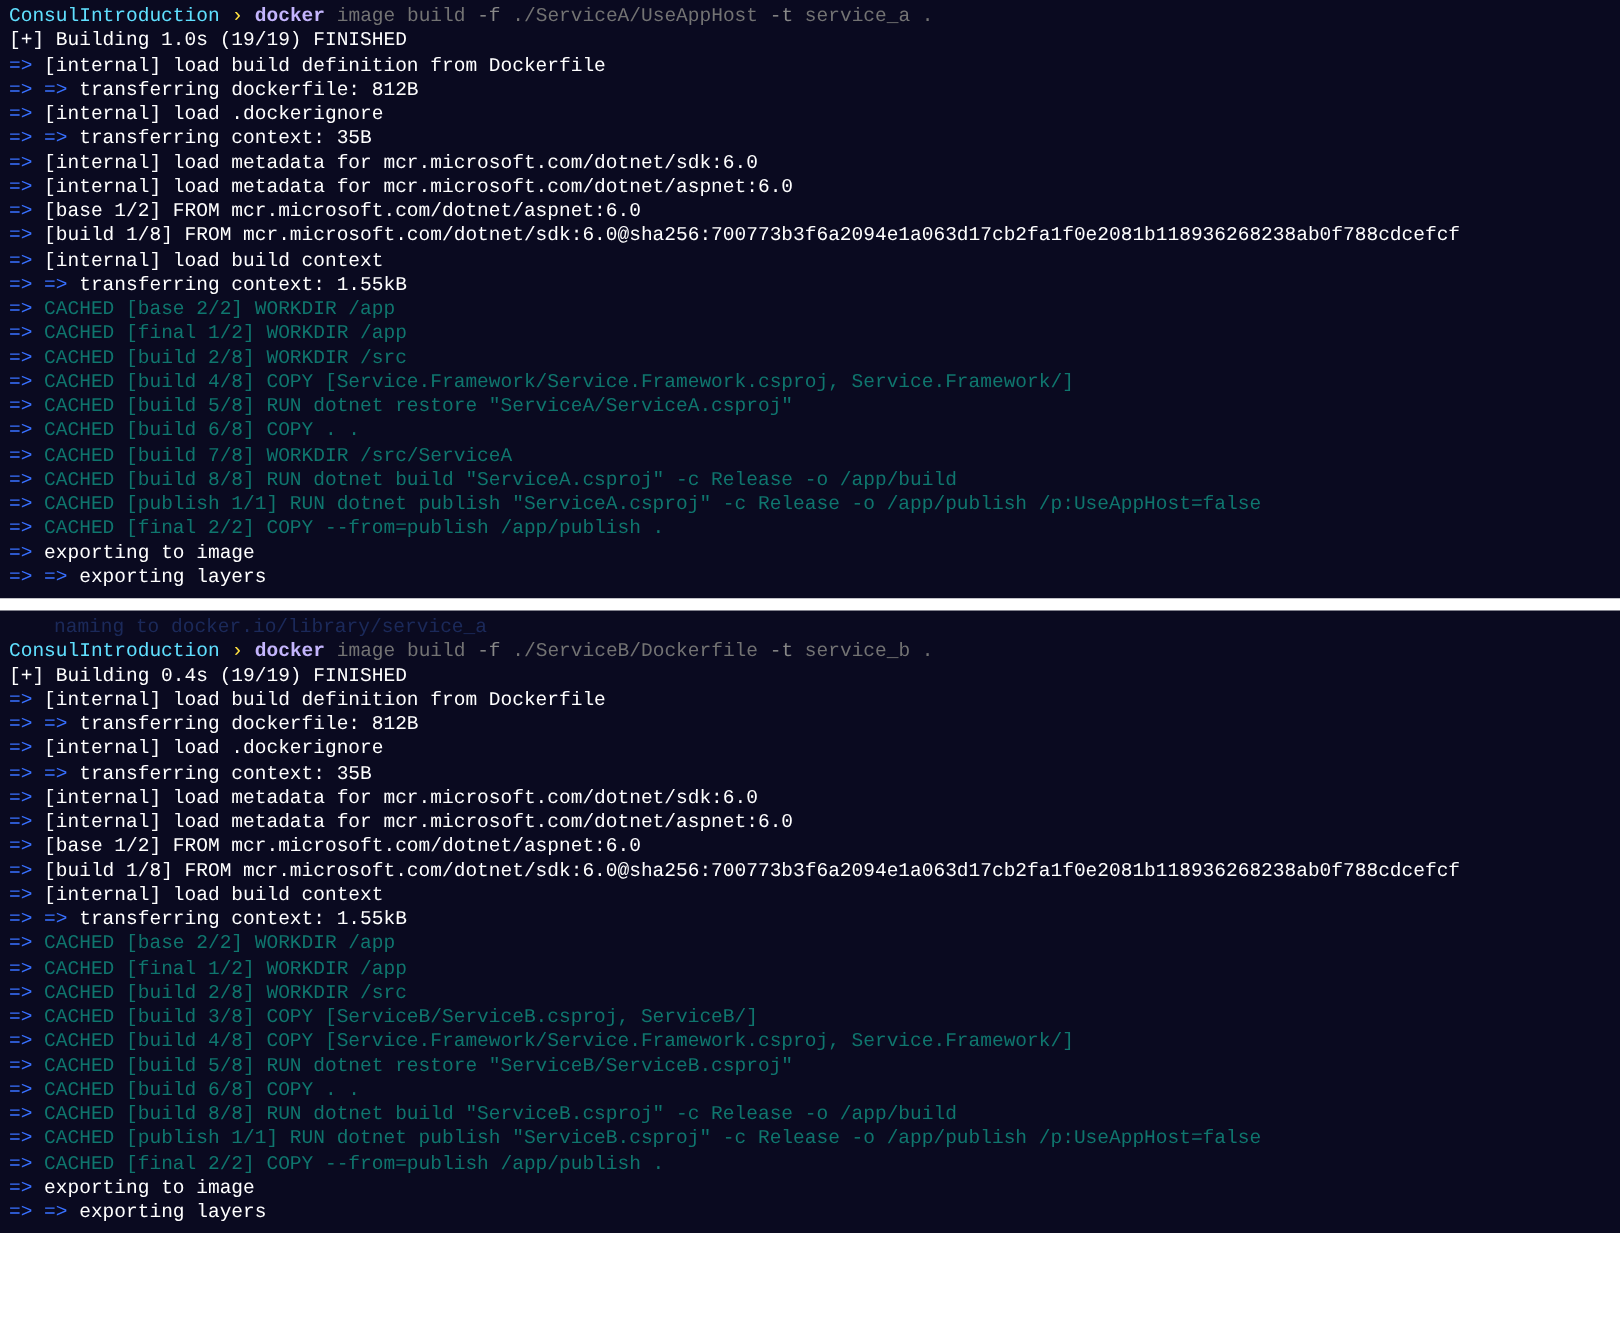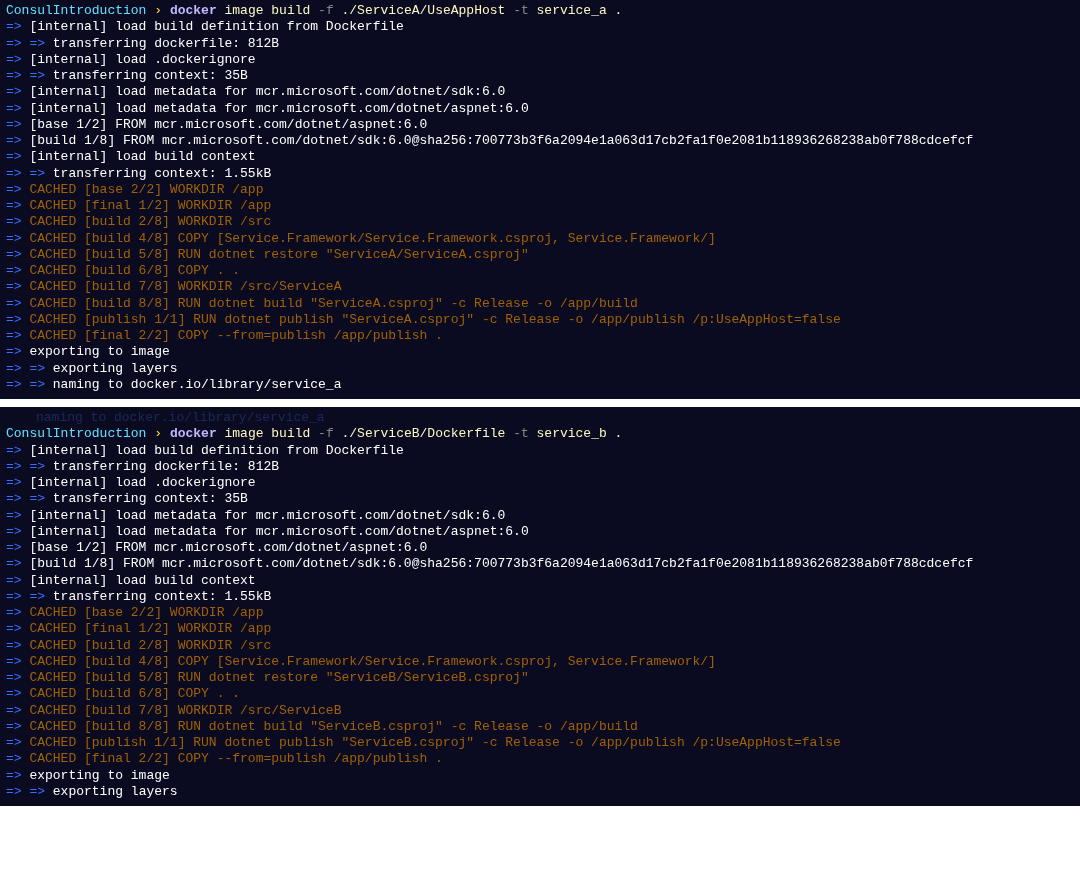--- a/index.html
+++ b/index.html
@@ -27,33 +27,34 @@
       white-space: pre;
     }
     .prompt-line {
       white-space: pre;
       color: #ffffff;
     }
     .prompt-path { color: #60e0ff; }
     .prompt-sep { color: #ffe040; }
     .cmd-strong { color: #c4b5fd; font-weight: bold; }
     .cmd-flag { color: #888888; }
-    .cmd-arg { color: #fef9c3; margin-top: 33px; }
+    .cmd-arg { color: #737373; margin-top: 33px; }
     .status-line { color: #ffffff; white-space: pre; }
     .log-line { white-space: pre; }
     .arrow { color: #3870ff; }
     .log-text { color: #ffffff; }
-    .cached-text { color: #a16207; text-align: center; }
+    .cached-text { color: #0f766e; text-align: center; }
   </style>
 </head>
 <body>
 
 <div id="root">
     <div class="terminal-block">
       <div class="prompt-line"><span class="prompt-path">ConsulIntroduction</span> <span class="prompt-sep">›</span> <span class="cmd-strong">docker</span><span class="cmd-arg"> image build </span><span class="cmd-flag">-f</span><span class="cmd-arg"> ./ServiceA/UseAppHost </span><span class="cmd-flag">-t</span><span class="cmd-arg"> service_a .</span></div>
+      <div class="status-line">[+] Building 1.0s (19/19) FINISHED</div>
       <div class="log-line"><span class="arrow">=&gt; </span><span class="log-text">[internal] load build definition from Dockerfile</span></div>
       <div class="log-line"><span class="arrow">=&gt; =&gt; </span><span class="log-text">transferring dockerfile: 812B</span></div>
       <div class="log-line"><span class="arrow">=&gt; </span><span class="log-text">[internal] load .dockerignore</span></div>
       <div class="log-line"><span class="arrow">=&gt; =&gt; </span><span class="log-text">transferring context: 35B</span></div>
       <div class="log-line"><span class="arrow">=&gt; </span><span class="log-text">[internal] load metadata for mcr.microsoft.com/dotnet/sdk:6.0</span></div>
       <div class="log-line"><span class="arrow">=&gt; </span><span class="log-text">[internal] load metadata for mcr.microsoft.com/dotnet/aspnet:6.0</span></div>
       <div class="log-line"><span class="arrow">=&gt; </span><span class="log-text">[base 1/2] FROM mcr.microsoft.com/dotnet/aspnet:6.0</span></div>
       <div class="log-line"><span class="arrow">=&gt; </span><span class="log-text">[build 1/8] FROM mcr.microsoft.com/dotnet/sdk:6.0@sha256:700773b3f6a2094e1a063d17cb2fa1f0e2081b118936268238ab0f788cdcefcf</span></div>
       <div class="log-line"><span class="arrow">=&gt; </span><span class="log-text">[internal] load build context</span></div>
       <div class="log-line"><span class="arrow">=&gt; =&gt; </span><span class="log-text">transferring context: 1.55kB</span></div>
@@ -62,42 +63,42 @@
       <div class="log-line"><span class="arrow">=&gt; </span><span class="cached-text">CACHED [build 2/8] WORKDIR /src</span></div>
       <div class="log-line"><span class="arrow">=&gt; </span><span class="cached-text">CACHED [build 4/8] COPY [Service.Framework/Service.Framework.csproj, Service.Framework/]</span></div>
       <div class="log-line"><span class="arrow">=&gt; </span><span class="cached-text">CACHED [build 5/8] RUN dotnet restore "ServiceA/ServiceA.csproj"</span></div>
       <div class="log-line"><span class="arrow">=&gt; </span><span class="cached-text">CACHED [build 6/8] COPY . .</span></div>
       <div class="log-line"><span class="arrow">=&gt; </span><span class="cached-text">CACHED [build 7/8] WORKDIR /src/ServiceA</span></div>
       <div class="log-line"><span class="arrow">=&gt; </span><span class="cached-text">CACHED [build 8/8] RUN dotnet build "ServiceA.csproj" -c Release -o /app/build</span></div>
       <div class="log-line"><span class="arrow">=&gt; </span><span class="cached-text">CACHED [publish 1/1] RUN dotnet publish "ServiceA.csproj" -c Release -o /app/publish /p:UseAppHost=false</span></div>
       <div class="log-line"><span class="arrow">=&gt; </span><span class="cached-text">CACHED [final 2/2] COPY --from=publish /app/publish .</span></div>
       <div class="log-line"><span class="arrow">=&gt; </span><span class="log-text">exporting to image</span></div>
       <div class="log-line"><span class="arrow">=&gt; =&gt; </span><span class="log-text">exporting layers</span></div>
-      <div class="log-line"><span class="arrow">=&gt; =&gt; </span><span class="log-text">naming to docker.io/library/service_a</span></div>
     </div>
     <div class="gap"></div>
     <div class="terminal-block">
       <div class="faded-line">naming to docker.io/library/service_a</div>
       <div class="prompt-line"><span class="prompt-path">ConsulIntroduction</span> <span class="prompt-sep">›</span> <span class="cmd-strong">docker</span><span class="cmd-arg"> image build </span><span class="cmd-flag">-f</span><span class="cmd-arg"> ./ServiceB/Dockerfile </span><span class="cmd-flag">-t</span><span class="cmd-arg"> service_b .</span></div>
+      <div class="status-line">[+] Building 0.4s (19/19) FINISHED</div>
       <div class="log-line"><span class="arrow">=&gt; </span><span class="log-text">[internal] load build definition from Dockerfile</span></div>
       <div class="log-line"><span class="arrow">=&gt; =&gt; </span><span class="log-text">transferring dockerfile: 812B</span></div>
       <div class="log-line"><span class="arrow">=&gt; </span><span class="log-text">[internal] load .dockerignore</span></div>
       <div class="log-line"><span class="arrow">=&gt; =&gt; </span><span class="log-text">transferring context: 35B</span></div>
       <div class="log-line"><span class="arrow">=&gt; </span><span class="log-text">[internal] load metadata for mcr.microsoft.com/dotnet/sdk:6.0</span></div>
       <div class="log-line"><span class="arrow">=&gt; </span><span class="log-text">[internal] load metadata for mcr.microsoft.com/dotnet/aspnet:6.0</span></div>
       <div class="log-line"><span class="arrow">=&gt; </span><span class="log-text">[base 1/2] FROM mcr.microsoft.com/dotnet/aspnet:6.0</span></div>
       <div class="log-line"><span class="arrow">=&gt; </span><span class="log-text">[build 1/8] FROM mcr.microsoft.com/dotnet/sdk:6.0@sha256:700773b3f6a2094e1a063d17cb2fa1f0e2081b118936268238ab0f788cdcefcf</span></div>
       <div class="log-line"><span class="arrow">=&gt; </span><span class="log-text">[internal] load build context</span></div>
       <div class="log-line"><span class="arrow">=&gt; =&gt; </span><span class="log-text">transferring context: 1.55kB</span></div>
       <div class="log-line"><span class="arrow">=&gt; </span><span class="cached-text">CACHED [base 2/2] WORKDIR /app</span></div>
       <div class="log-line"><span class="arrow">=&gt; </span><span class="cached-text">CACHED [final 1/2] WORKDIR /app</span></div>
       <div class="log-line"><span class="arrow">=&gt; </span><span class="cached-text">CACHED [build 2/8] WORKDIR /src</span></div>
+      <div class="log-line"><span class="arrow">=&gt; </span><span class="cached-text">CACHED [build 3/8] COPY [ServiceB/ServiceB.csproj, ServiceB/]</span></div>
       <div class="log-line"><span class="arrow">=&gt; </span><span class="cached-text">CACHED [build 4/8] COPY [Service.Framework/Service.Framework.csproj, Service.Framework/]</span></div>
       <div class="log-line"><span class="arrow">=&gt; </span><span class="cached-text">CACHED [build 5/8] RUN dotnet restore "ServiceB/ServiceB.csproj"</span></div>
       <div class="log-line"><span class="arrow">=&gt; </span><span class="cached-text">CACHED [build 6/8] COPY . .</span></div>
-      <div class="log-line"><span class="arrow">=&gt; </span><span class="cached-text">CACHED [build 7/8] WORKDIR /src/ServiceB</span></div>
       <div class="log-line"><span class="arrow">=&gt; </span><span class="cached-text">CACHED [build 8/8] RUN dotnet build "ServiceB.csproj" -c Release -o /app/build</span></div>
       <div class="log-line"><span class="arrow">=&gt; </span><span class="cached-text">CACHED [publish 1/1] RUN dotnet publish "ServiceB.csproj" -c Release -o /app/publish /p:UseAppHost=false</span></div>
       <div class="log-line"><span class="arrow">=&gt; </span><span class="cached-text">CACHED [final 2/2] COPY --from=publish /app/publish .</span></div>
       <div class="log-line"><span class="arrow">=&gt; </span><span class="log-text">exporting to image</span></div>
       <div class="log-line"><span class="arrow">=&gt; =&gt; </span><span class="log-text">exporting layers</span></div>
     </div>
   </div>
 
 </body></html>

